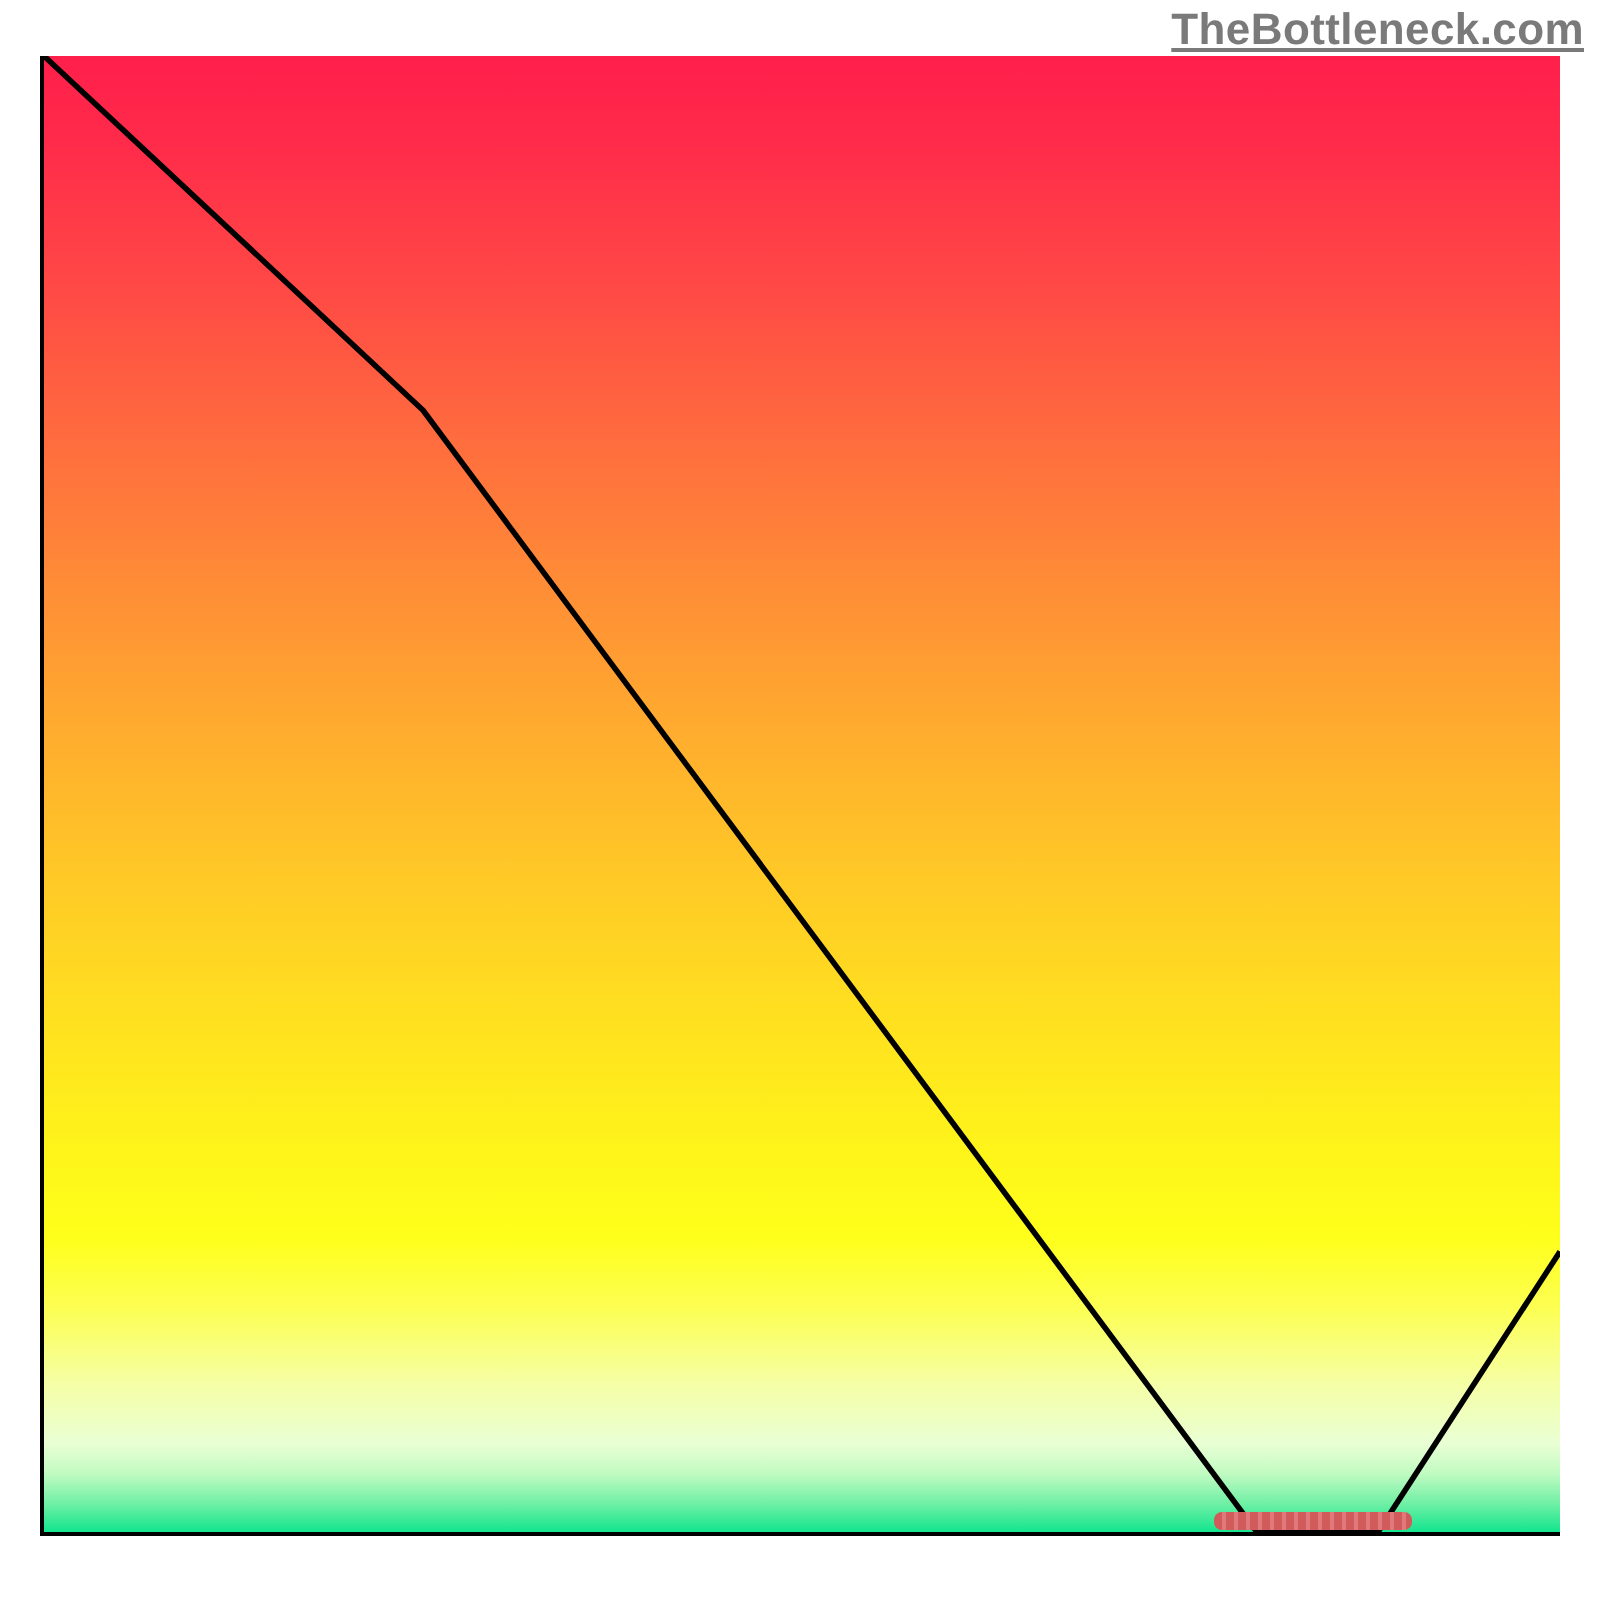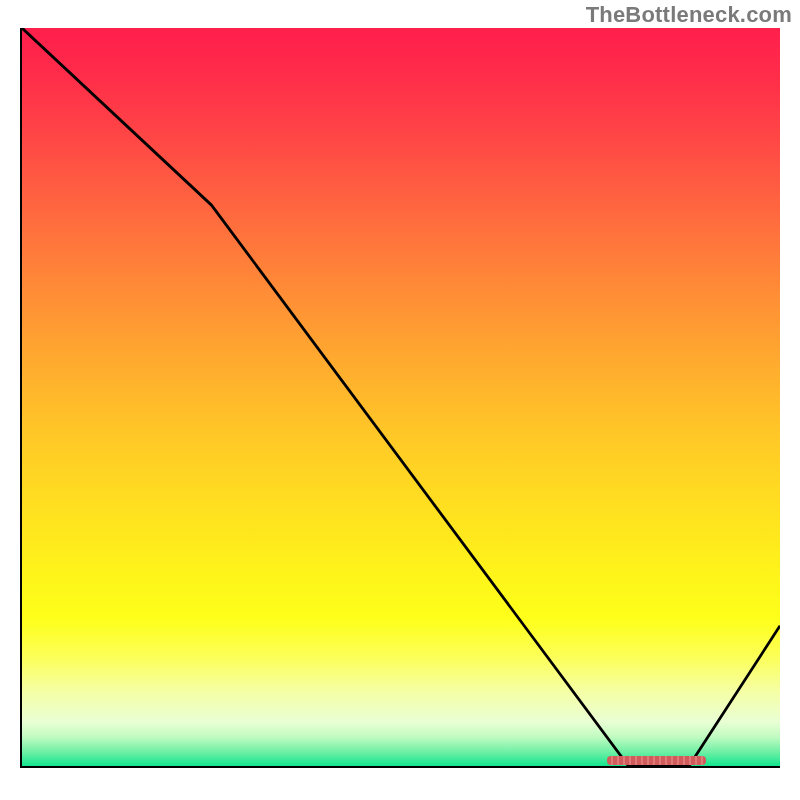--- a/index.html
+++ b/index.html
@@ -18,20 +18,21 @@
   }
   .watermark {
     position: absolute;
     top: 2px;
     right: 8px;
     font-size: 22px;
     font-weight: bold;
     color: #7a7a7a;
     letter-spacing: 0.2px;
     z-index: 10;
+    text-decoration: underline;
   }
   .plot-area {
     position: absolute;
     left: 20px;
     top: 28px;
     width: 760px;
     height: 740px;
     box-sizing: border-box;
     border: 2px solid #000;
     border-top: none;

